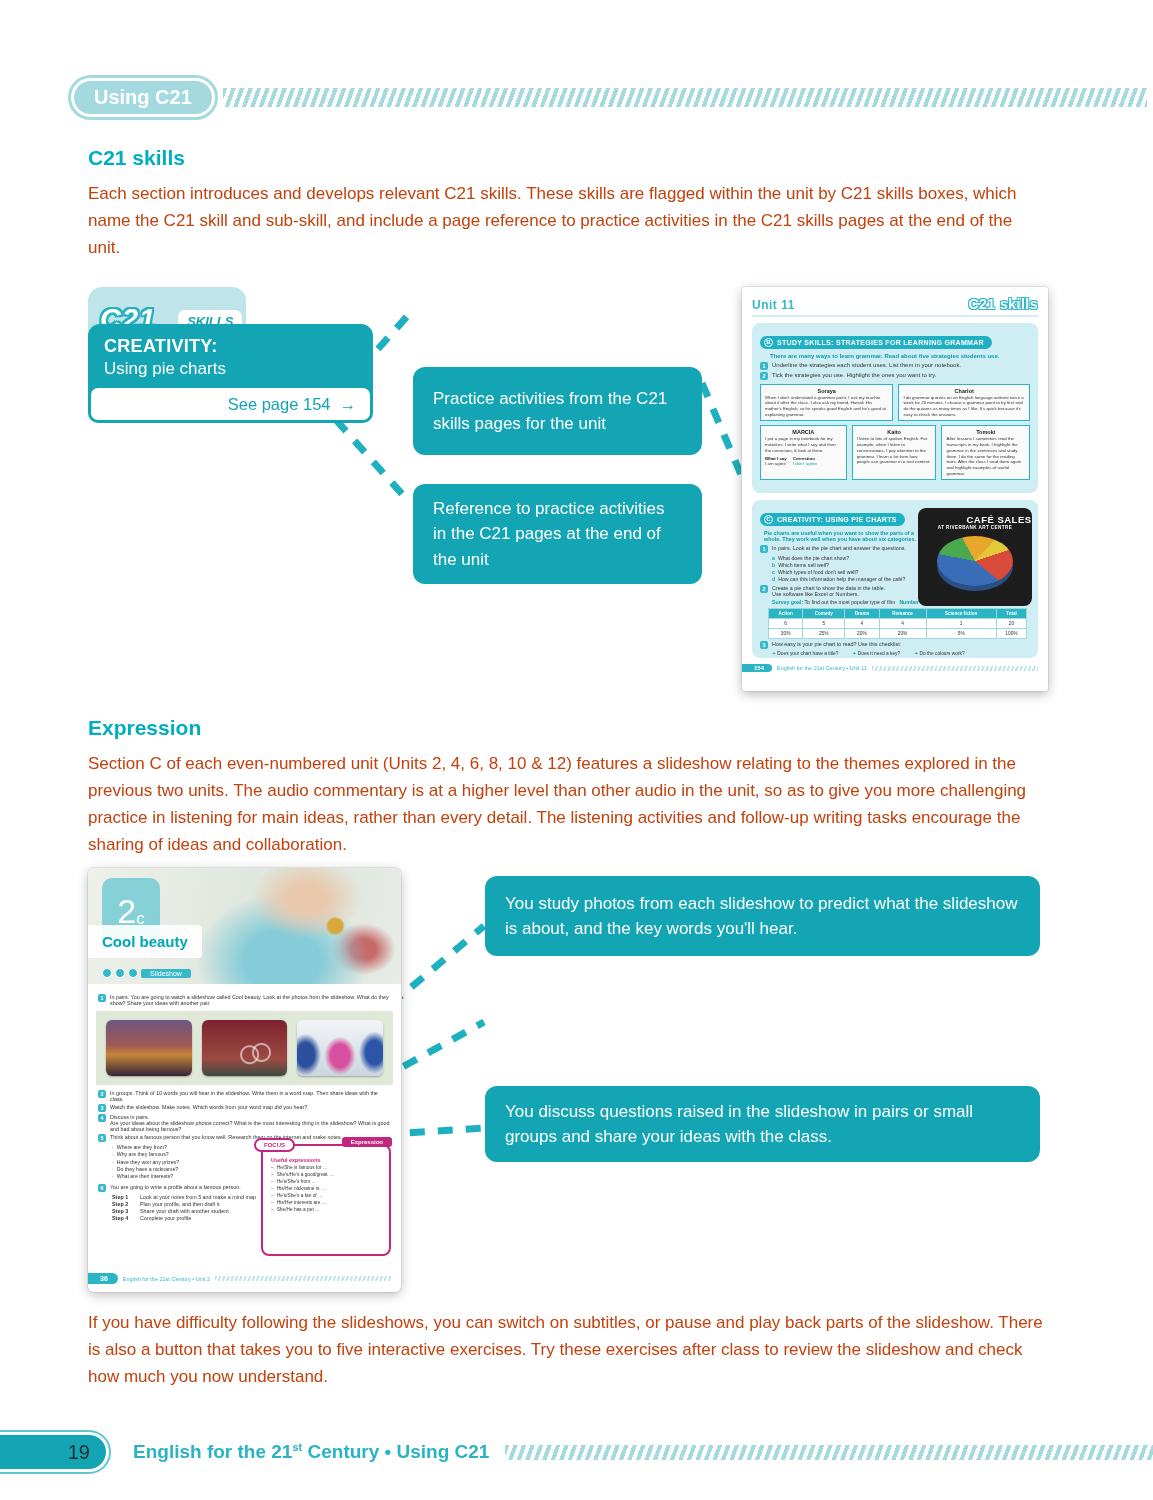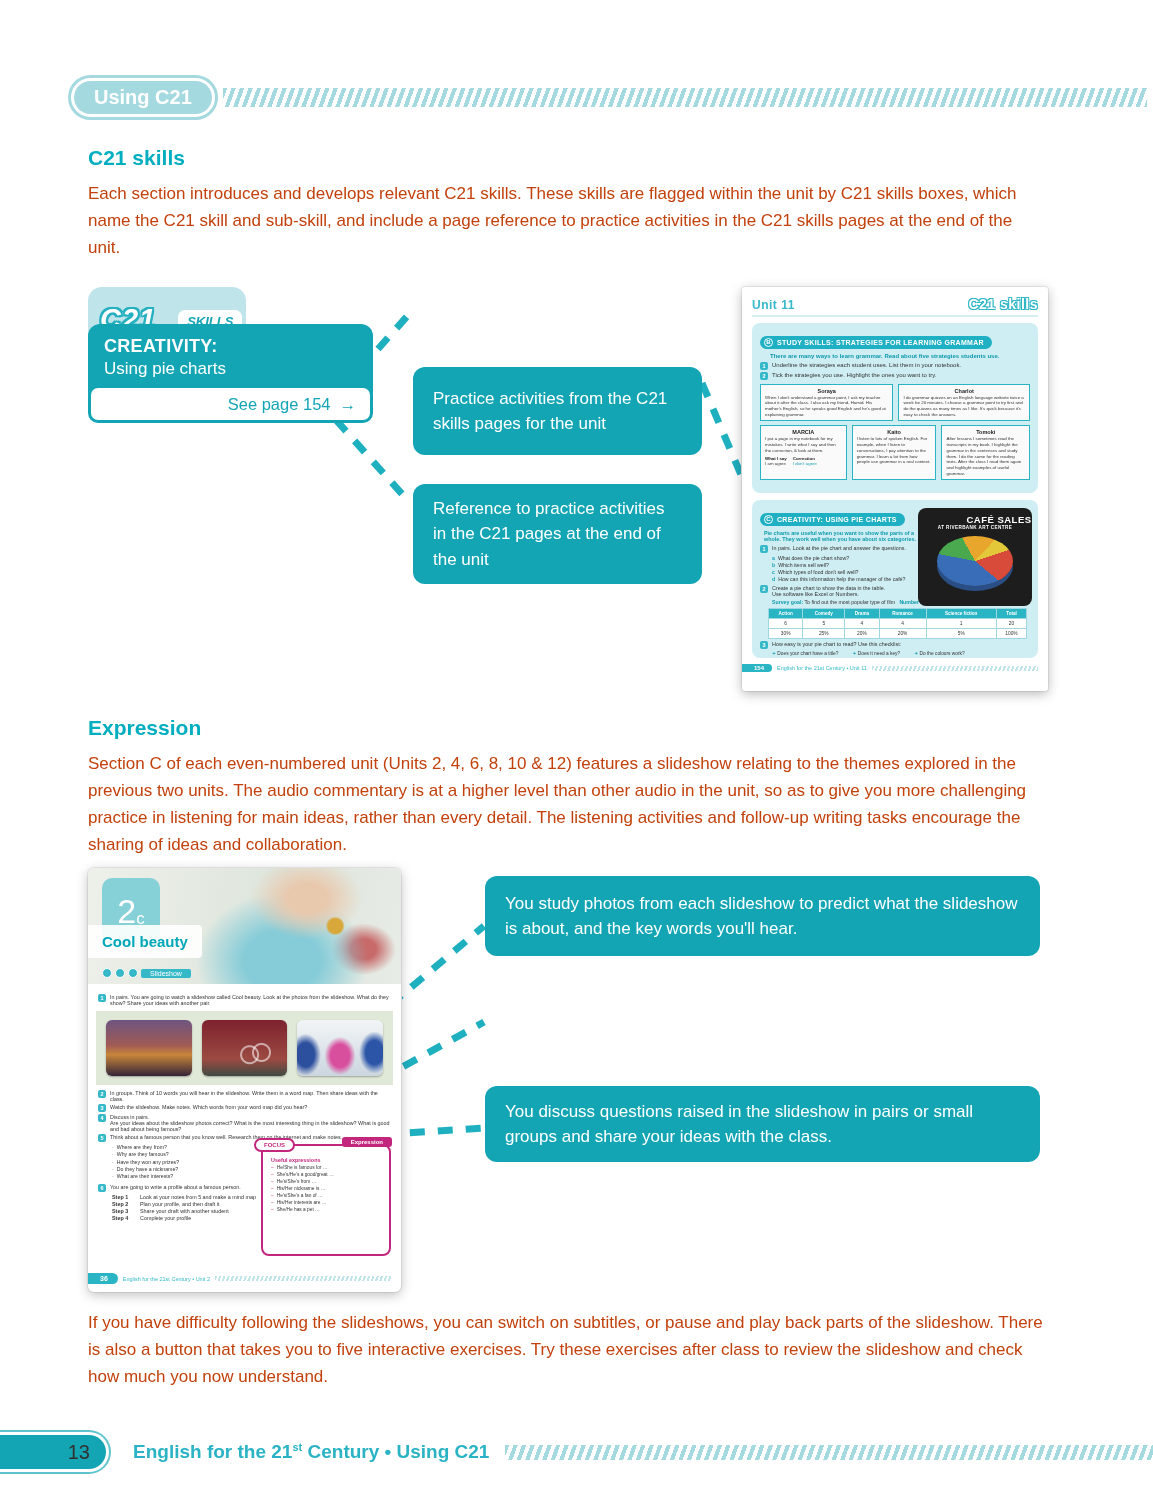--- a/index.html
+++ b/index.html
@@ -457,21 +457,21 @@
     </div>
 
     <div class="co" style="left:397px; top:12px; width:555px; height:80px;">You study photos from each slideshow to predict what the slideshow is about, and the key words you'll hear.</div>
     <div class="co" style="left:397px; top:222px; width:555px; height:76px;">You discuss questions raised in the slideshow in pairs or small groups and share your ideas with the class.</div>
   </div>
 
   <div class="para" style="top:1310px;">If you have difficulty following the slideshows, you can switch on subtitles, or pause and play back parts of the slideshow. There is also a button that takes you to five interactive exercises. Try these exercises after class to review the slideshow and check how much you now understand.</div>
 
   <div class="page-footer">
     <div class="pf-pill-outer">
-      <div class="pf-pill">13</div>
+      <div class="pf-pill">19</div>
     </div>
     <div class="pf-text">
       <span>English for the 21</span><sup>st</sup><span> Century • Using C21</span>
     </div>
     <div class="hatch hatch-bot"></div>
   </div>
 
 </div>
 
 </body></html>

